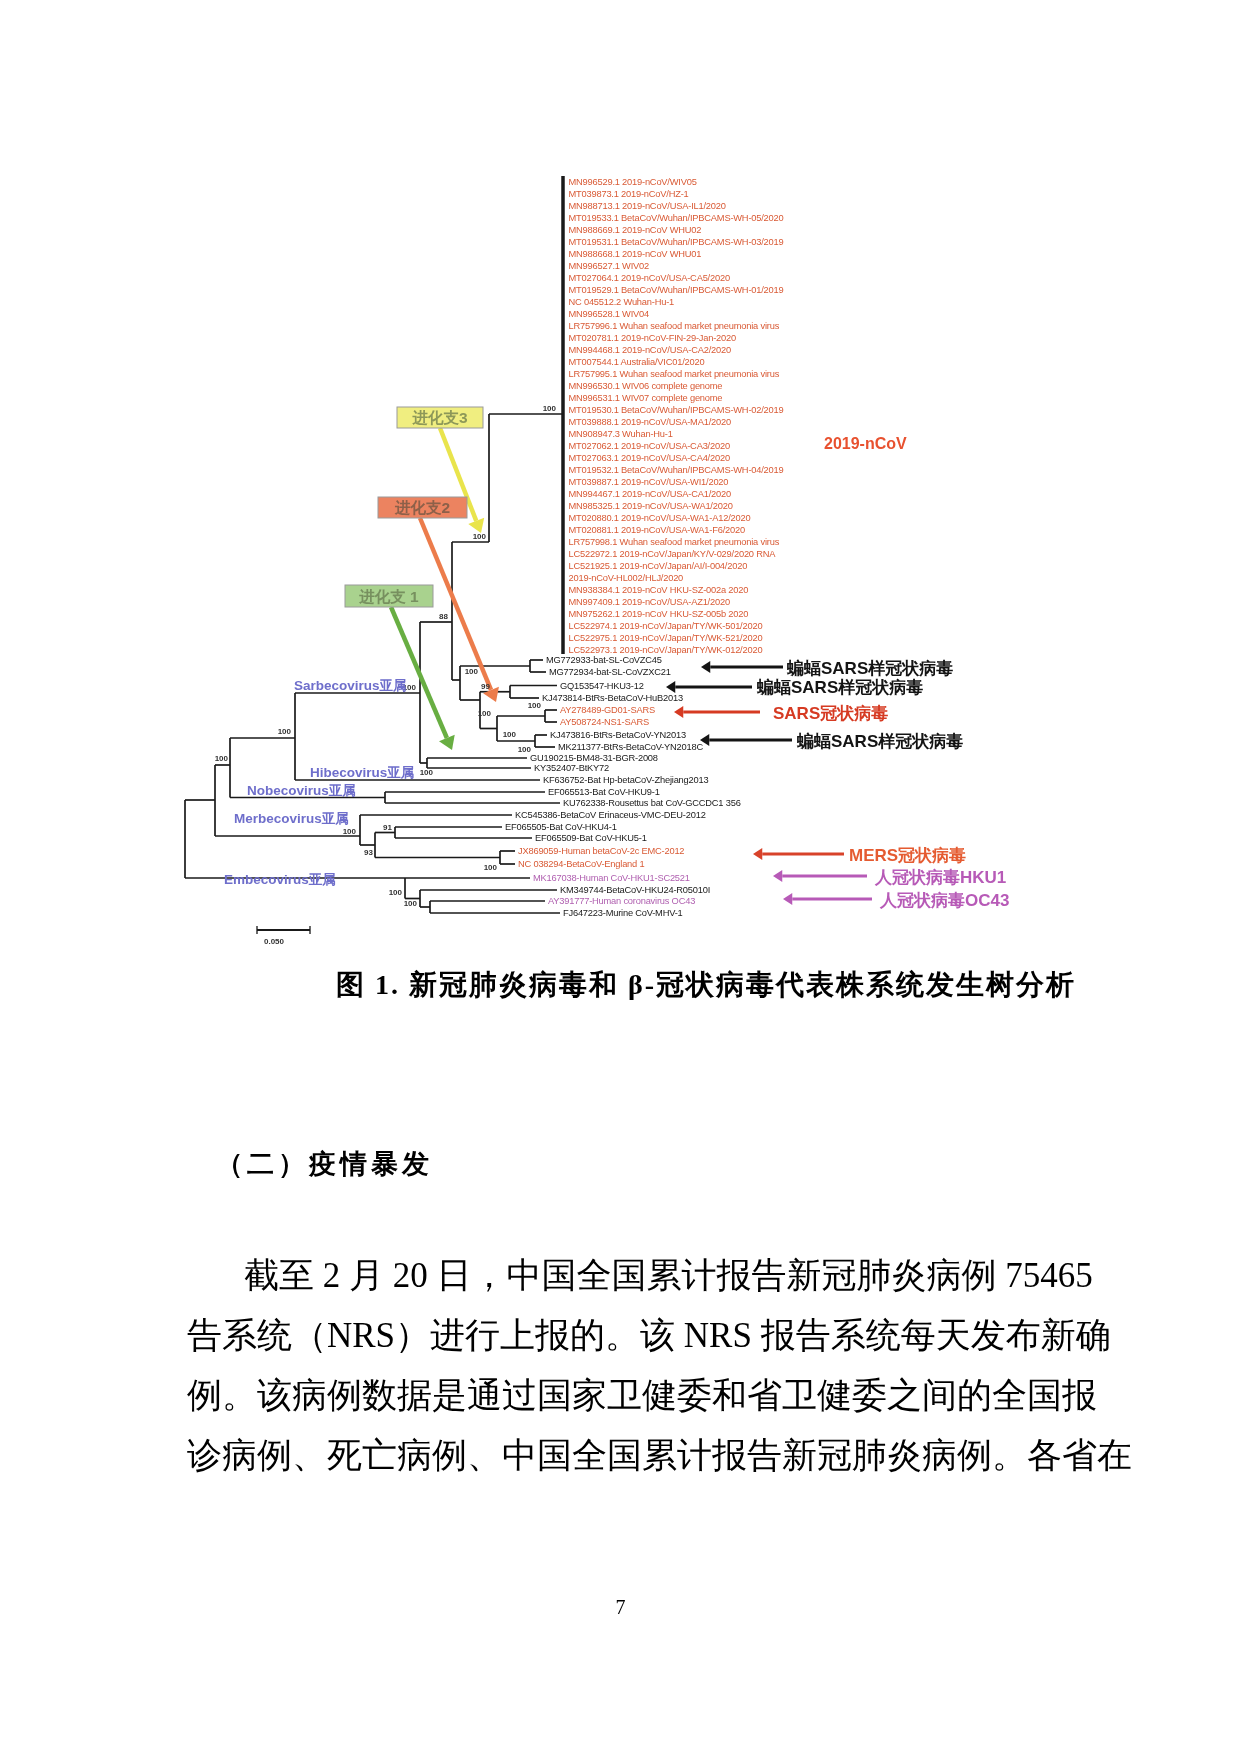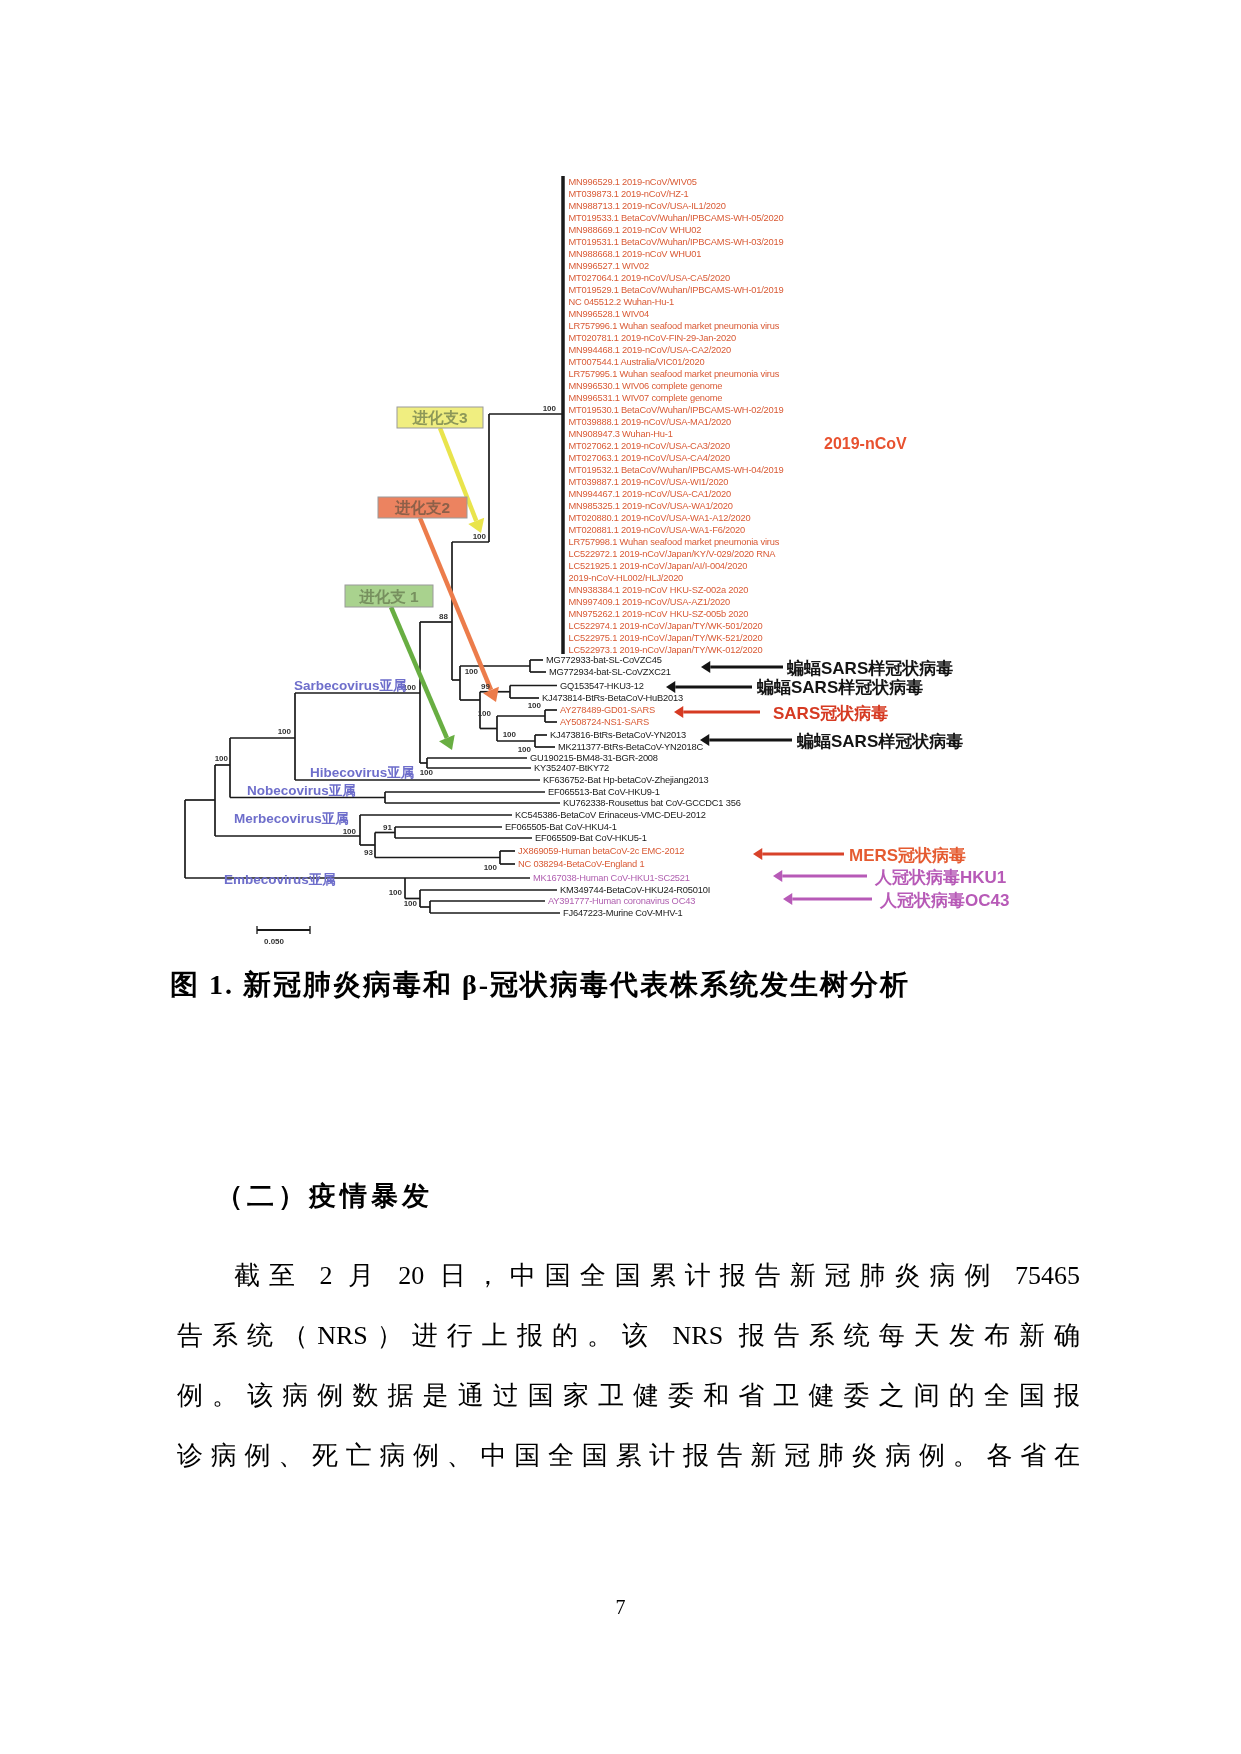--- a/index.html
+++ b/index.html
@@ -3,26 +3,26 @@
 <meta charset="utf-8">
 <style>
   html,body{margin:0;padding:0;background:#ffffff;}
   #page{position:relative;width:1241px;height:1754px;background:#fff;overflow:hidden;
         font-family:"Liberation Serif","DejaVu Serif",serif;color:#000;}
   #tree-svg{position:absolute;left:168px;top:140px;width:910px;height:815px;}
   #tree-svg text{font-family:"Liberation Sans","DejaVu Sans",sans-serif;}
   #tree-svg .tip{font-size:9.3px;letter-spacing:-0.2px;}
   #tree-svg .bs{font-size:8px;fill:#333;font-weight:700;}
   .caption{position:absolute;left:170px;top:966px;width:906px;
-           font-size:28px;font-weight:700;letter-spacing:2px;}
+           font-size:28px;font-weight:700;letter-spacing:2px;text-align:right;}
   .note{position:absolute;left:170px;top:1022px;width:908px;
         font-size:22px;line-height:33.5px;}
-  .heading{position:absolute;left:216px;top:1178px;
+  .heading{position:absolute;left:216px;top:1146px;
            font-size:27px;font-weight:700;letter-spacing:4px;text-align:right;}
-  .body-text{position:absolute;left:177px;top:1246px;width:903px;font-size:26px;}
+  .body-text{position:absolute;left:187px;top:1246px;width:903px;font-size:35px;}
   .body-text .bline{height:60px;line-height:60px;white-space:nowrap;
         text-align:justify;text-align-last:justify;text-justify:inter-character;
         overflow:visible;}
   .body-text .bline.indent{padding-left:57px;width:846px;}
   .body-text .bline.last{text-align:left;text-align-last:left;letter-spacing:2px;}
   .page-num{position:absolute;left:0;top:1596px;width:1241px;text-align:center;
             font-size:20px;}
 </style>
 </head>
 <body>

